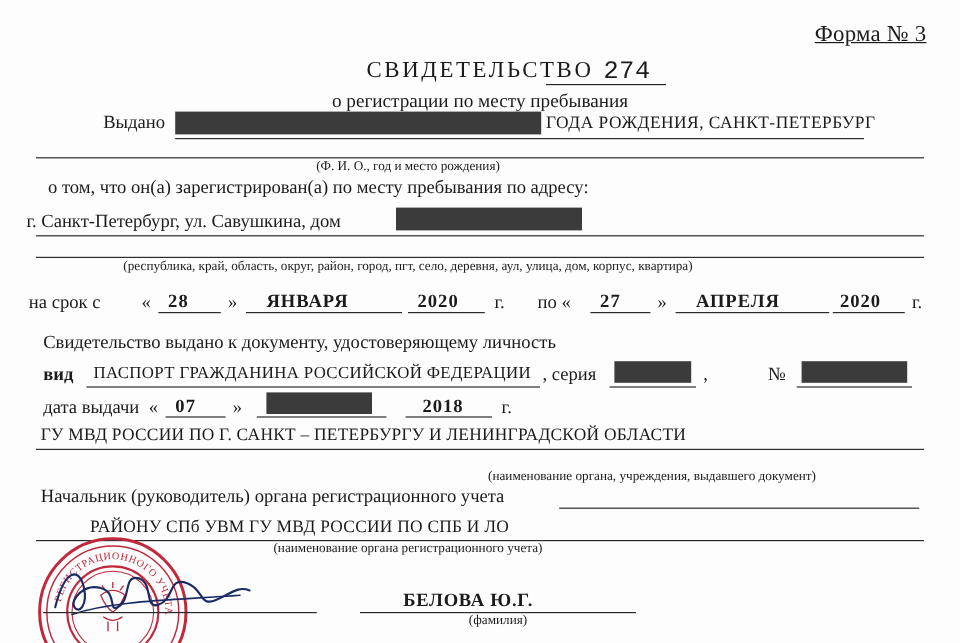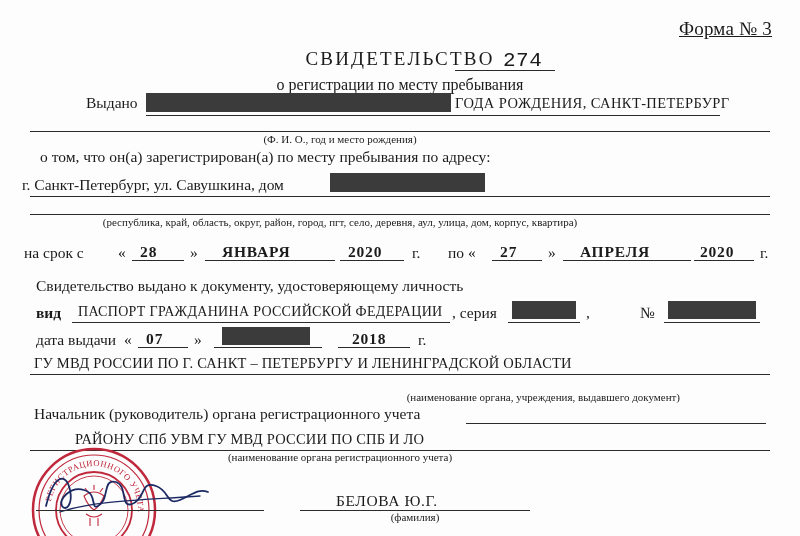--- a/index.html
+++ b/index.html
@@ -101,20 +101,21 @@
     position: absolute;
     left: 40px;
     top: 466px;
     width: 180px;
     height: 56px;
   }
   .fio-name {
     position: absolute;
     font-size: 15.5px;
     letter-spacing: 0.6px;
+    font-weight: bold;
   }
 </style>
 </head>
 <body>
 
 <div class="page">
 
   <div class="form-no">Форма № 3</div>
 
   <div class="title-block">

